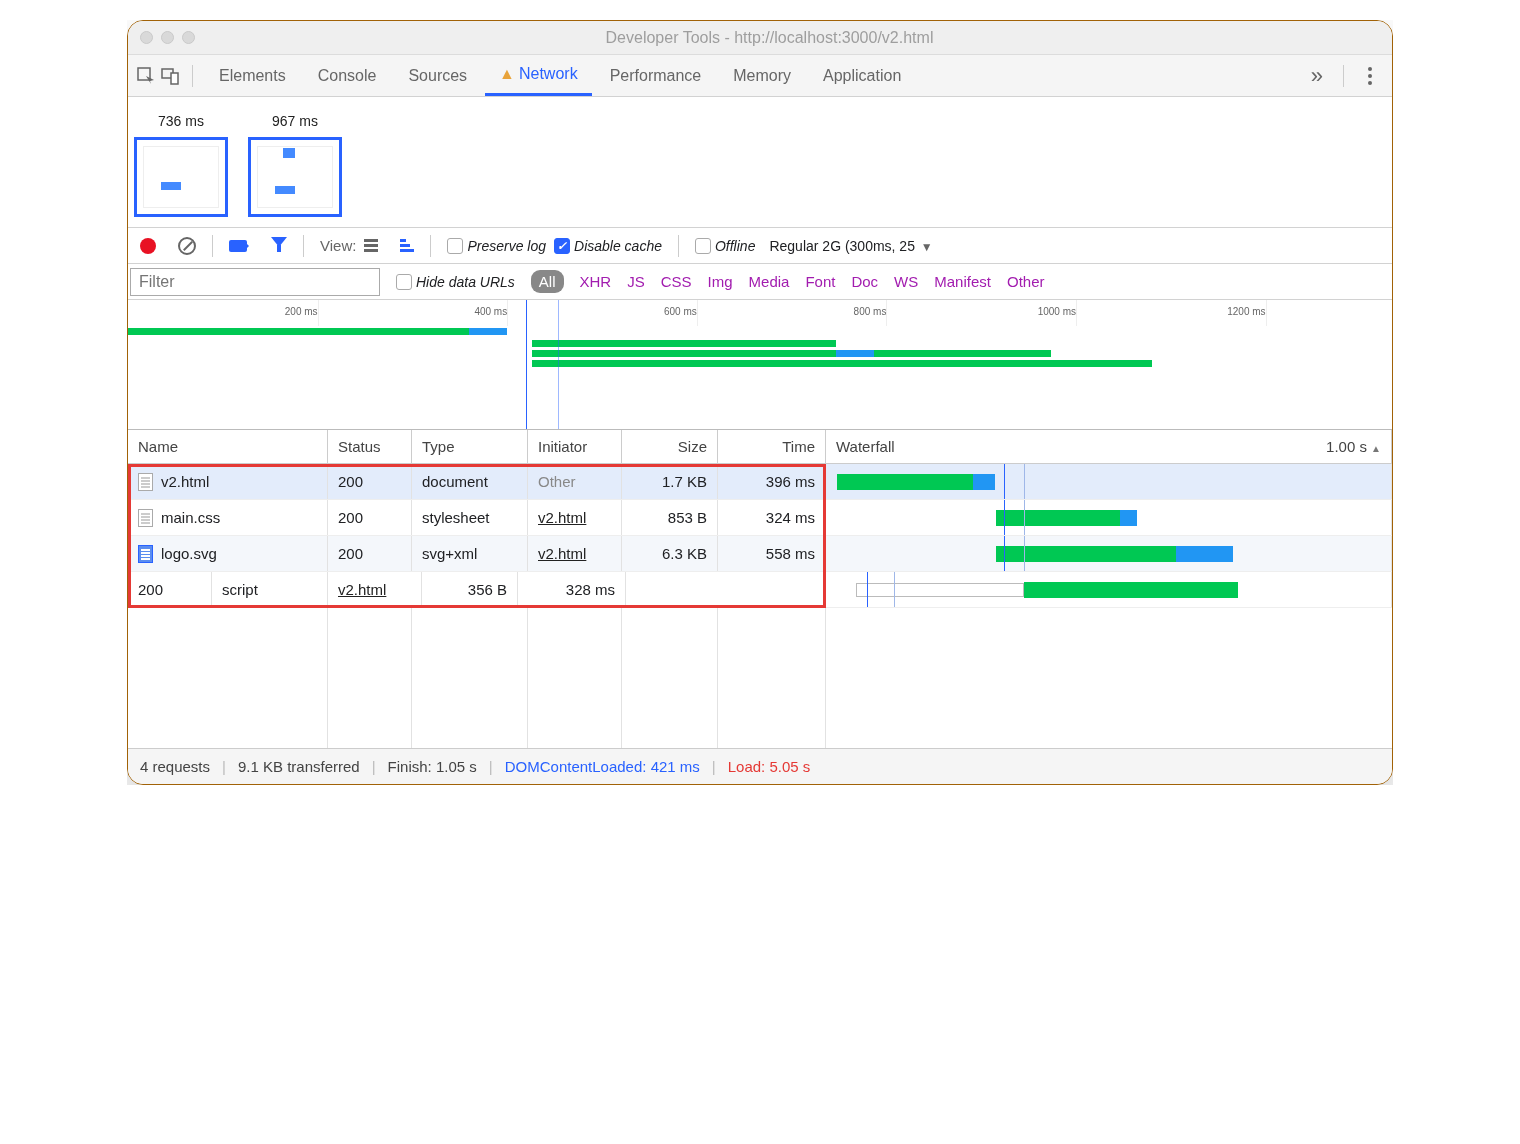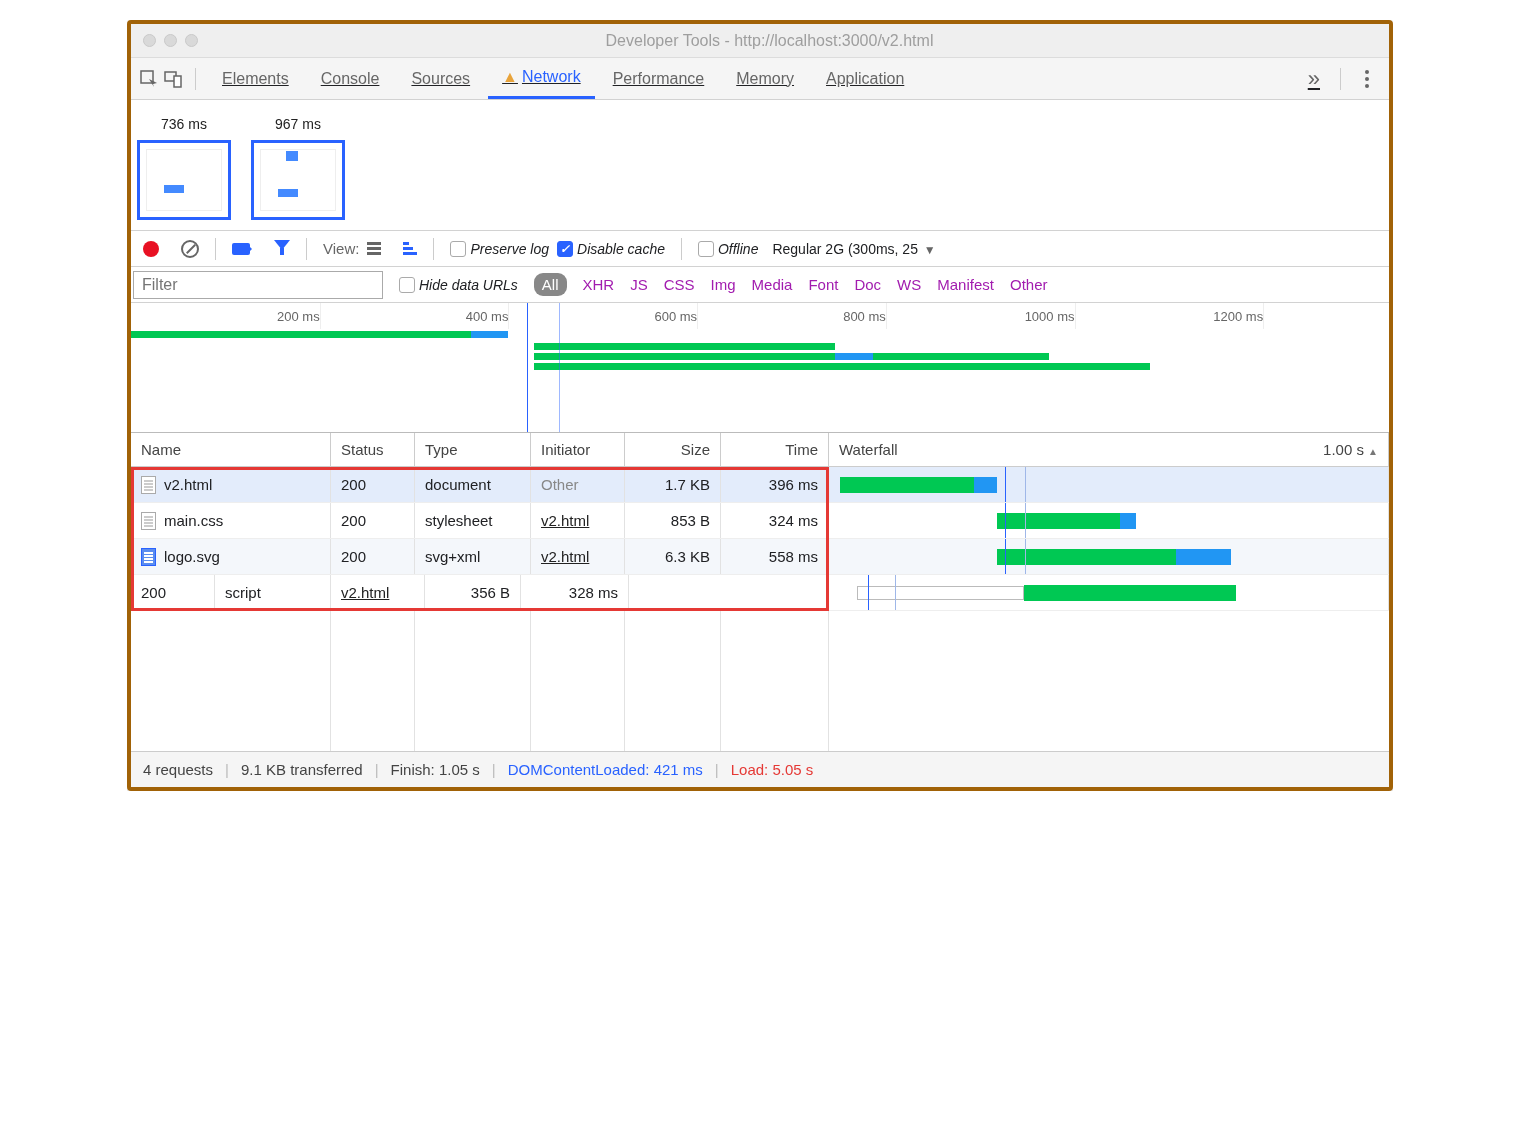--- a/index.html
+++ b/index.html
@@ -5,22 +5,22 @@
 * { box-sizing: border-box; margin: 0; padding: 0; }
 body {
   font-family: "Helvetica Neue", Arial, sans-serif;
   font-size: 14px;
   color: #202124;
   background: #fff;
   width: 1266px;
   margin: 20px auto;
 }
 .window {
-  border: 4px solid #a16207;
-  border-radius: 4px;
+  border: 1px solid #a16207;
+  border-radius: 16px;
   overflow: hidden;
   box-shadow: 0 24px 60px rgba(0,0,0,0.22);
   background: #fff;
 }
 .titlebar {
   height: 34px;
   background: #efefef;
   display: flex;
   align-items: center;
   padding: 0 12px;
@@ -31,21 +31,20 @@
 .title-text { flex: 1; text-align: center; color: #9e9e9e; font-size: 16px; margin-left: -50px; }
 
 .tabbar {
   height: 42px;
   display: flex;
   align-items: center;
   border-bottom: 1px solid #d2d2d2;
   background: #f5f5f5;
   padding: 0 8px;
   gap: 4px;
-  text-decoration: underline;
 }
 .tool-icon { width: 20px; height: 20px; display: flex; align-items: center; justify-content: center; color: #666; }
 .tab {
   padding: 0 14px;
   height: 100%;
   display: flex;
   align-items: center;
   color: #666;
   font-size: 16px;
   cursor: pointer;
@@ -123,21 +122,21 @@
 .pill.on { background:#888; color:#ffffff; }
 .ftype { font-size:15px; color:#a21caf; }
 
 .timeline {
   height: 130px;
   border-bottom: 1px solid #bbb;
   position: relative;
   overflow:hidden;
 }
 .ticks { position: relative; height: 26px; }
-.tick { position:absolute; top:6px; font-size:13px; color:#666; transform:translateX(-100%); }
+.tick { position:absolute; top:6px; font-size:10px; color:#666; transform:translateX(-100%); }
 .tickline { position:absolute; top:0; bottom:0; width:1px; background:#eee; }
 .bars-area { position:absolute; top:28px; left:0; right:0; }
 .tl-bar { position:absolute; height:7px; border-radius:0;}
 .vline { position:absolute; top:0; bottom:0; width:1px; }
 
 .headers { display:flex; height:34px; align-items:center; border-bottom:1px solid #ccc; background:#fff; font-size:15px; color:#444;}
 .headers > div { padding:0 10px; border-right:1px solid #ccc; height:100%; display:flex; align-items:center;}
 .c-name { width:200px;} .c-status{width:84px;} .c-type{width:116px;} .c-init{width:94px;} .c-size{width:96px; justify-content:flex-end;} .c-time{width:108px; justify-content:flex-end;} .c-wf{flex:1; justify-content:space-between;}
 .sort-tri { font-size:10px; color:#777; }
 

